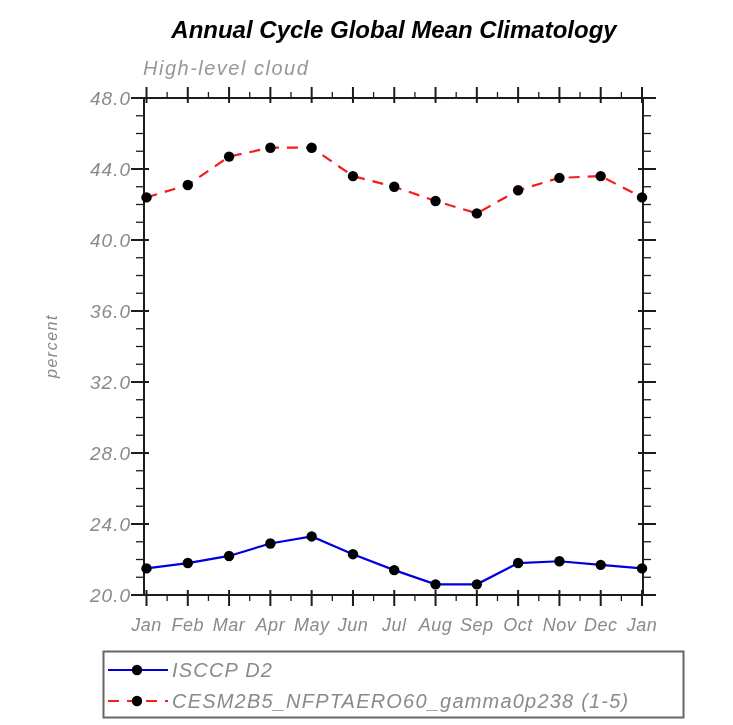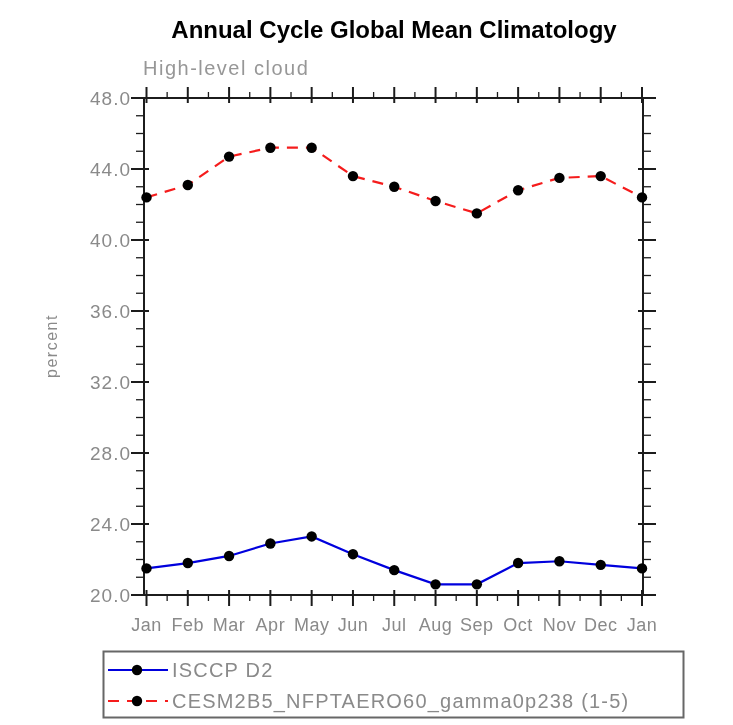--- a/index.html
+++ b/index.html
@@ -1,16 +1,16 @@
 <!DOCTYPE html>
 <html><head>
 <meta charset="utf-8">
 <style>
   html,body{margin:0;padding:0;background:#ffffff;}
-  #stage{position:relative;width:733px;height:725px;background:#ffffff;overflow:hidden;}
+  #stage{position:relative;width:733px;height:725px;background:#ffffff;overflow:hidden;font-style:italic;}
   svg text{font-family:"Liberation Sans","DejaVu Sans",sans-serif;}
   .title-text{font-size:24px;font-weight:bold;fill:#000000;}
   .subtitle-text{font-size:20px;fill:#979797;letter-spacing:1.5px;}
   .yaxis-title{font-size:16px;fill:#8a8a8a;letter-spacing:1.5px;}
   .ytick-label{font-size:19px;fill:#8a8a8a;letter-spacing:1px;}
   .xtick-label{font-size:18px;fill:#8a8a8a;letter-spacing:0.5px;}
   .legend-label{font-size:20px;fill:#8a8a8a;letter-spacing:1.2px;}
 </style>
 </head>
 <body>

